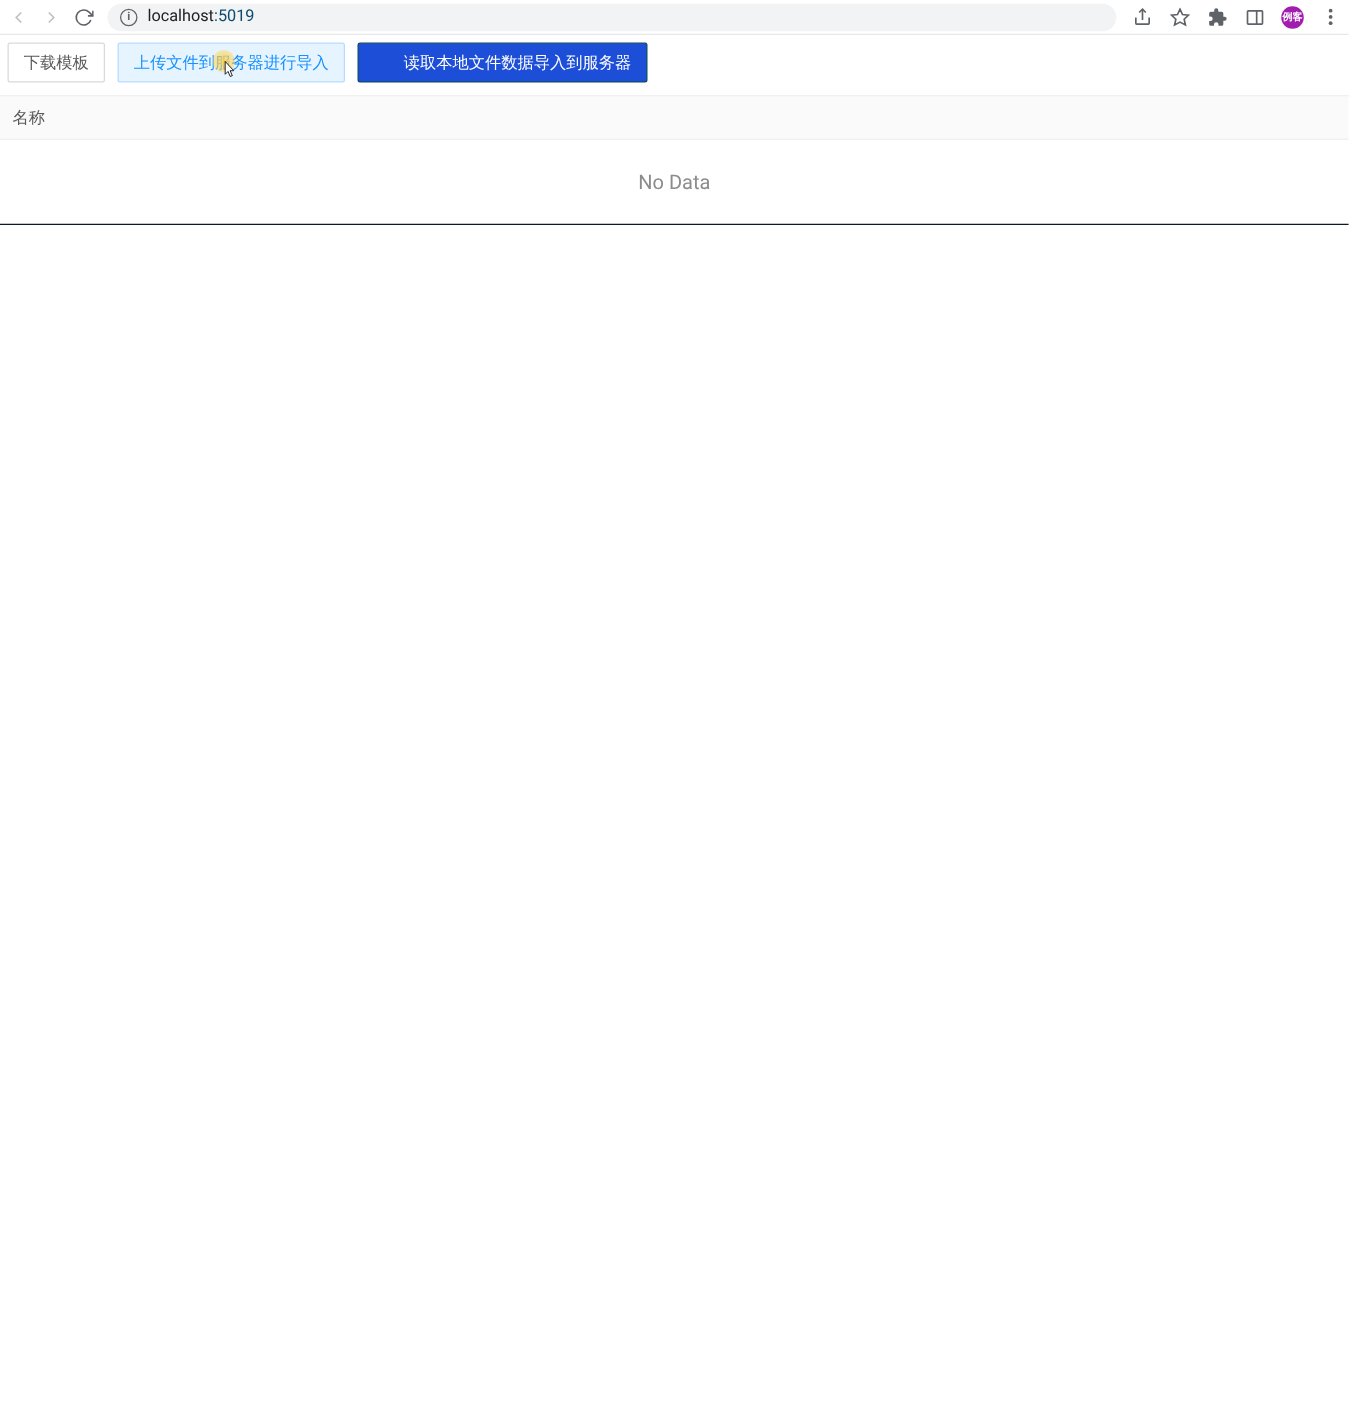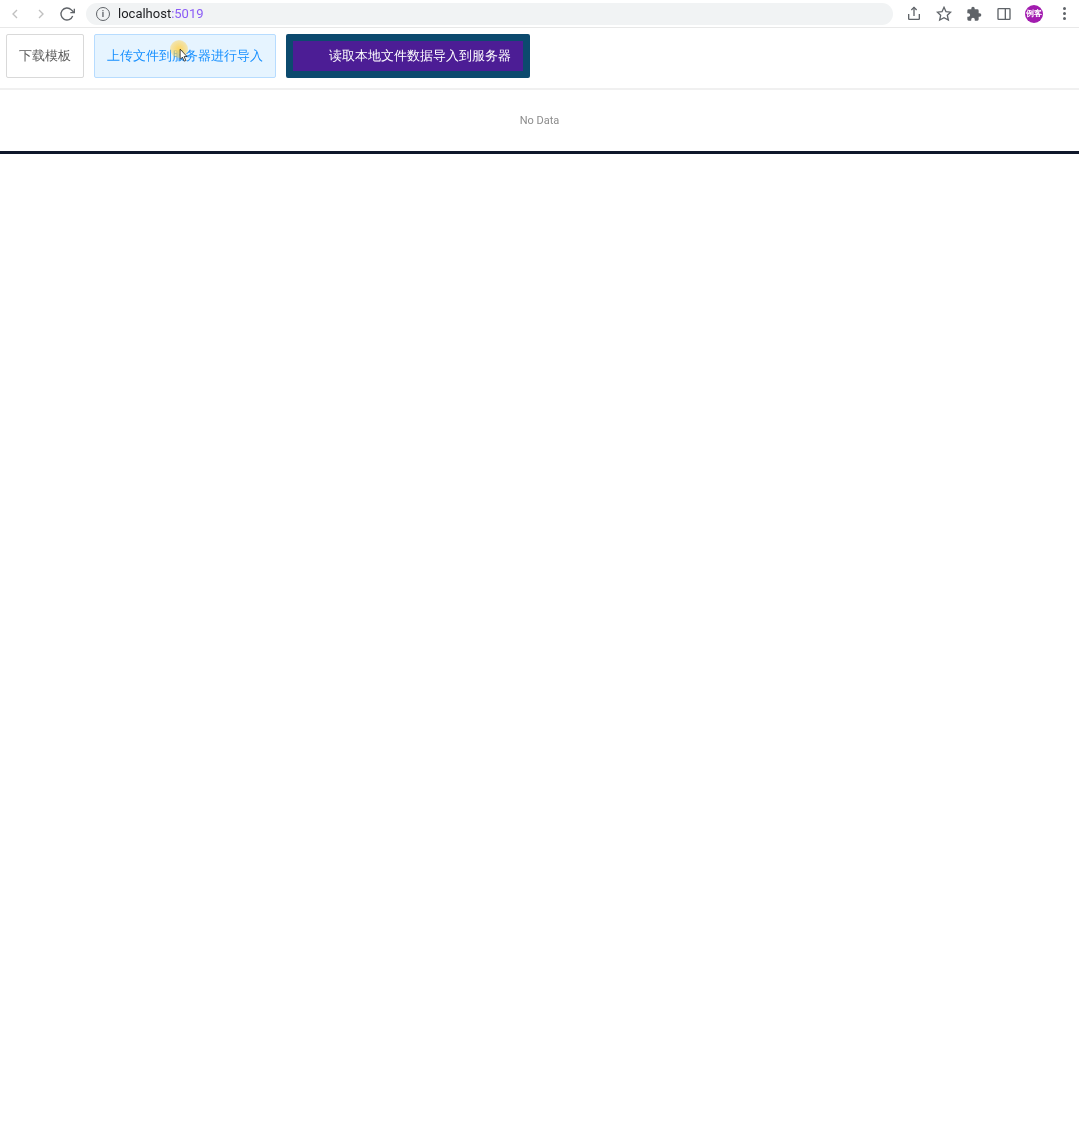--- a/index.html
+++ b/index.html
@@ -64,21 +64,21 @@
       align-items: center;
       justify-content: center;
       font-size: 9px;
       color: #5f6368;
       font-weight: bold;
     }
     .address-text {
       font-size: 13px;
       color: #202124;
     }
-    .address-text .dim { color: #8b5cf6; }
+    .address-text .dim { color: #0c4a6e; }
 
     .right-icons {
       display: flex;
       align-items: center;
       gap: 12px;
       margin-left: 12px;
     }
     .right-icons .icon {
       width: 18px;
       height: 18px;
@@ -124,21 +124,21 @@
     }
 
     .toolbar {
       display: flex;
       gap: 10px;
       padding: 0 6px 10px 6px;
       position: relative;
     }
 
     .btn {
-      height: 44px;
+      height: 32px;
       padding: 0 12px;
       border-radius: 2px;
       display: inline-flex;
       align-items: center;
       justify-content: center;
       font-size: 13px;
       cursor: pointer;
       user-select: none;
     }
 
@@ -148,22 +148,22 @@
       color: #595959;
     }
 
     .btn-hover {
       background: #e6f4ff;
       border: 1px solid #b7dcff;
       color: #1890ff;
     }
 
     .btn-primary {
-      background: #4c1d95;
-      border: 7px solid #0c4a6e;
+      background: #1d4ed8;
+      border: 1px solid #0c4a6e;
       color: #ffffff;
       padding-left: 36px;
     }
 
     .click-marker {
       position: absolute;
       width: 18px;
       height: 18px;
       background: radial-gradient(circle, rgba(255,210,80,0.9) 0%, rgba(255,210,80,0.5) 60%, rgba(255,210,80,0) 100%);
       border-radius: 50%;
@@ -189,23 +189,23 @@
     }
     .th {
       padding: 8px 10px;
     }
     .th.name { flex: 0 0 530px; }
     .th.addr { flex: 1; }
 
     .table-body {
       text-align: center;
       padding: 24px 0;
-      font-size: 11px;
+      font-size: 16px;
       color: #8c8c8c;
-      border-bottom: 3px solid #0f172a;
+      border-bottom: 1px solid #0f172a;
     }
   </style>
 </head>
 <body>
 
 <div class="browser-bar">
   <div class="nav-buttons">
     <div class="nav-btn disabled">
       <svg viewBox="0 0 24 24" fill="none" stroke="currentColor" stroke-width="2">
           <path d="M15 18l-6-6 6-6"></path>
@@ -275,17 +275,18 @@
 
     <div class="click-marker"></div>
     <div class="cursor-pointer">
       <svg viewBox="0 0 24 28" fill="none" stroke="#000" stroke-width="1.2">
         <path d="M7 2 L7 20 L11 16 L14 23 L17 22 L14 15 L19 15 Z" fill="#fff"></path>
       </svg>
     </div>
   </div>
 
   <div class="table-header">
+    <div class="th name">名称</div>
   </div>
 
   <div class="table-body">No Data</div>
 
 </div>
 
 </body></html>

